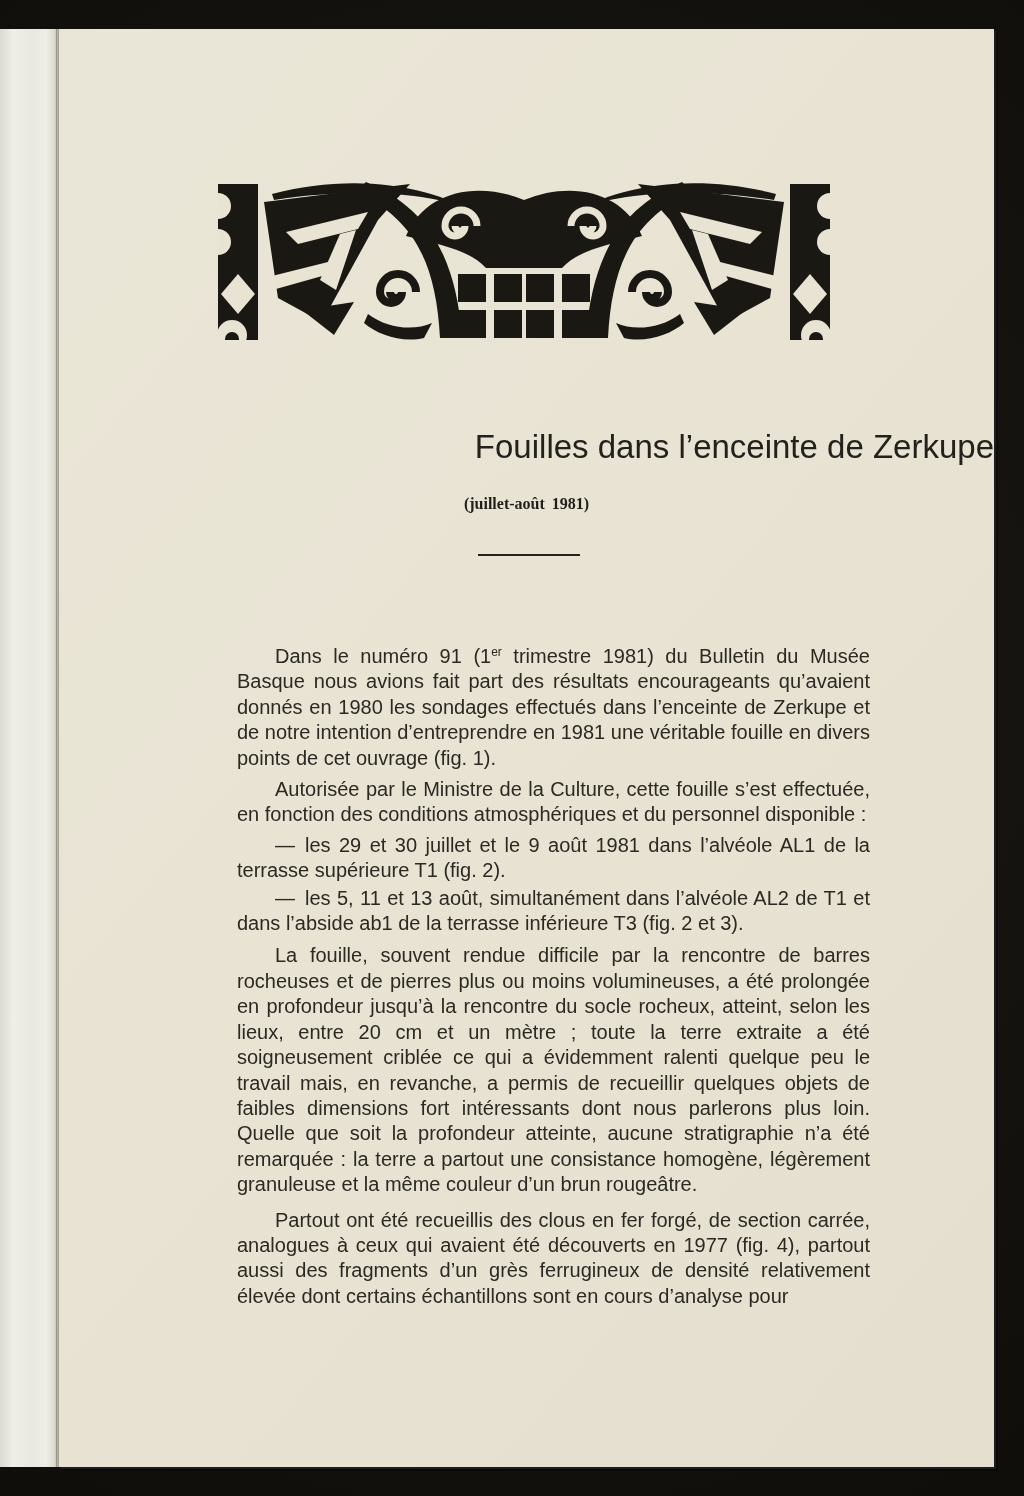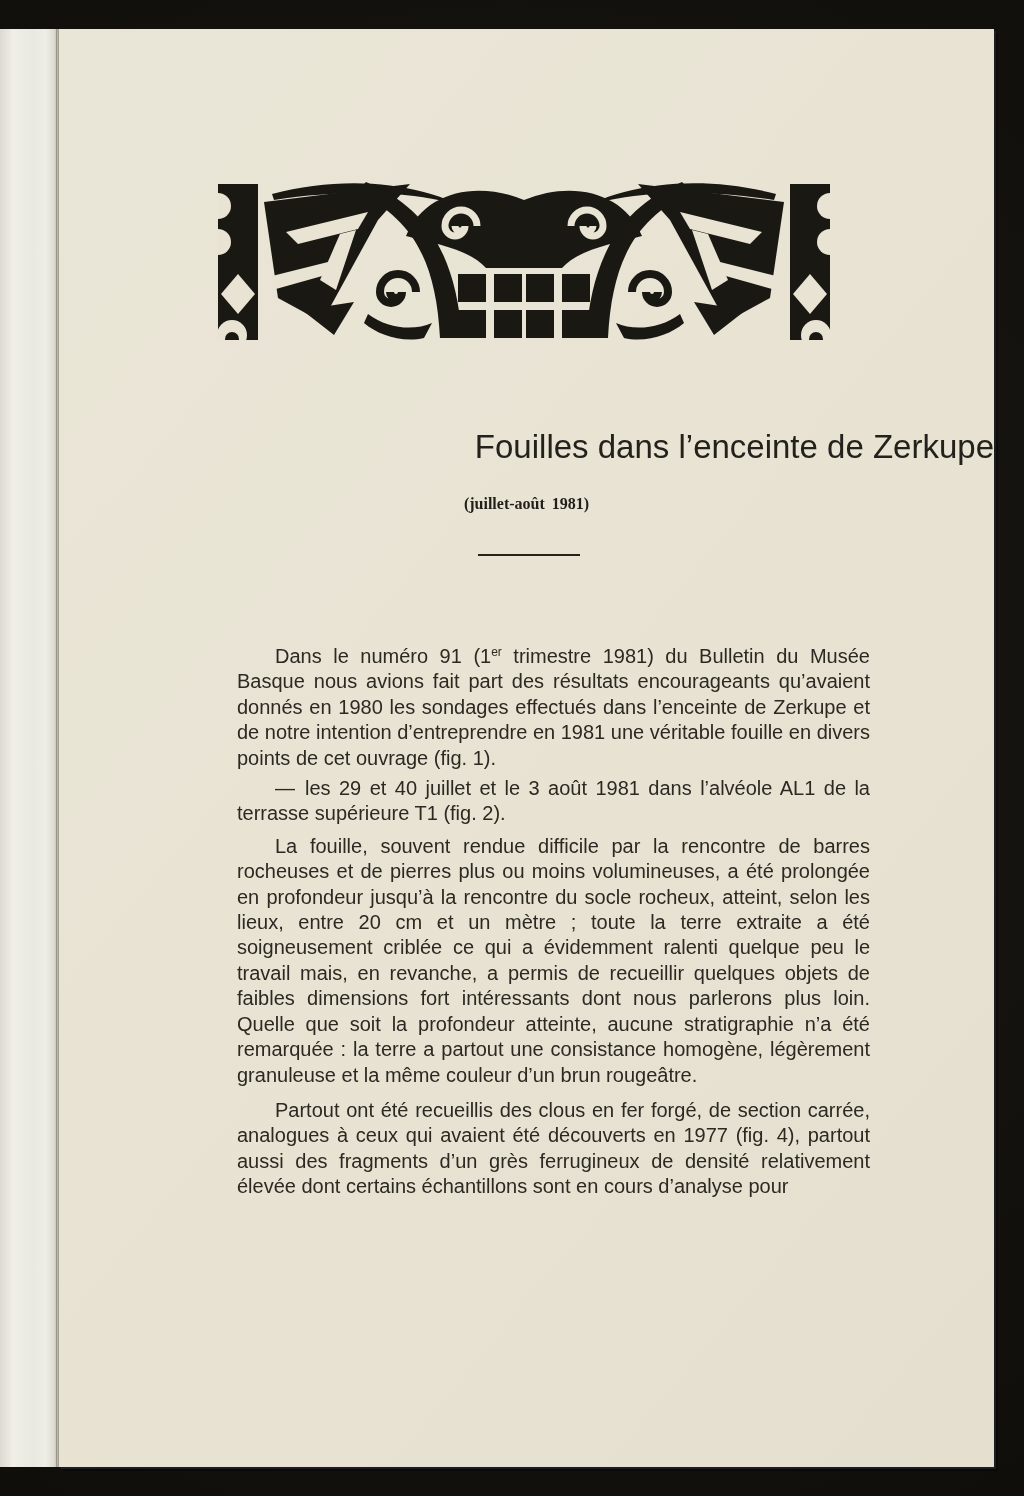--- a/index.html
+++ b/index.html
@@ -169,19 +169,21 @@
     </div>
 
     <h1 class="title">Fouilles dans l’enceinte de Zerkupe</h1>
 
     <div class="subtitle">(juillet-août 1981)</div>
 
     <hr class="rule">
 
     <div class="body-text">
       <p class="indent"><span>Dans le numéro 91 (1</span><sup>er</sup><span> trimestre 1981) du Bulletin du Musée Basque nous avions fait part des résultats encourageants qu’avaient donnés en 1980 les sondages effectués dans l’enceinte de Zerkupe et de notre intention d’entreprendre en 1981 une véritable fouille en divers points de cet ouvrage (fig. 1).</span></p>
-      <p class="indent mt-li1">— les 29 et 40 juillet et le 3 août 1981 dans l’alvéole AL1 de la terrasse supérieure T1 (fig. 2).</p>
+      <p class="indent mt-p2">Autorisée par le Ministre de la Culture, cette fouille s’est effectuée, en fonction des conditions atmosphériques et du personnel disponible&nbsp;:</p>
+      <p class="indent mt-li1">— les 29 et 30 juillet et le 9 août 1981 dans l’alvéole AL1 de la terrasse supérieure T1 (fig. 2).</p>
+      <p class="indent mt-li2">— les 5, 11 et 13 août, simultanément dans l’alvéole AL2 de T1 et dans l’abside ab1 de la terrasse inférieure T3 (fig. 2 et 3).</p>
       <p class="indent mt-p3">La fouille, souvent rendue difficile par la rencontre de barres rocheuses et de pierres plus ou moins volumineuses, a été prolongée en profondeur jusqu’à la rencontre du socle rocheux, atteint, selon les lieux, entre 20&nbsp;cm et un mètre&nbsp;; toute la terre extraite a été soigneusement criblée ce qui a évidemment ralenti quelque peu le travail mais, en revanche, a permis de recueillir quelques objets de faibles dimensions fort intéressants dont nous parlerons plus loin. Quelle que soit la profondeur atteinte, aucune stratigraphie n’a été remarquée&nbsp;: la terre a partout une consistance homogène, légèrement granuleuse et la même couleur d’un brun rougeâtre.</p>
       <p class="indent mt-p4">Partout ont été recueillis des clous en fer forgé, de section carrée, analogues à ceux qui avaient été découverts en 1977 (fig. 4), partout aussi des fragments d’un grès ferrugineux de densité relativement élevée dont certains échantillons sont en cours d’analyse pour</p>
     </div>
 
   </div>
 </div>
 
 </body></html>

